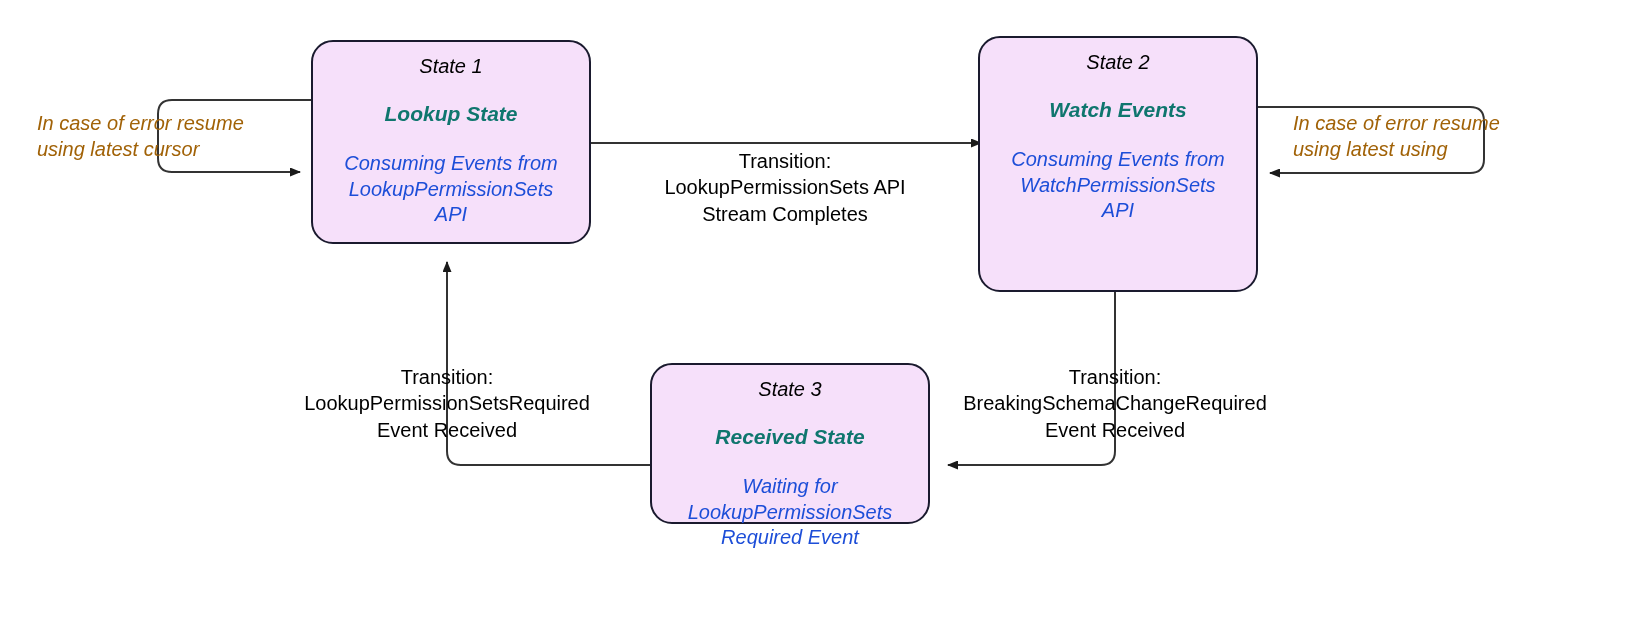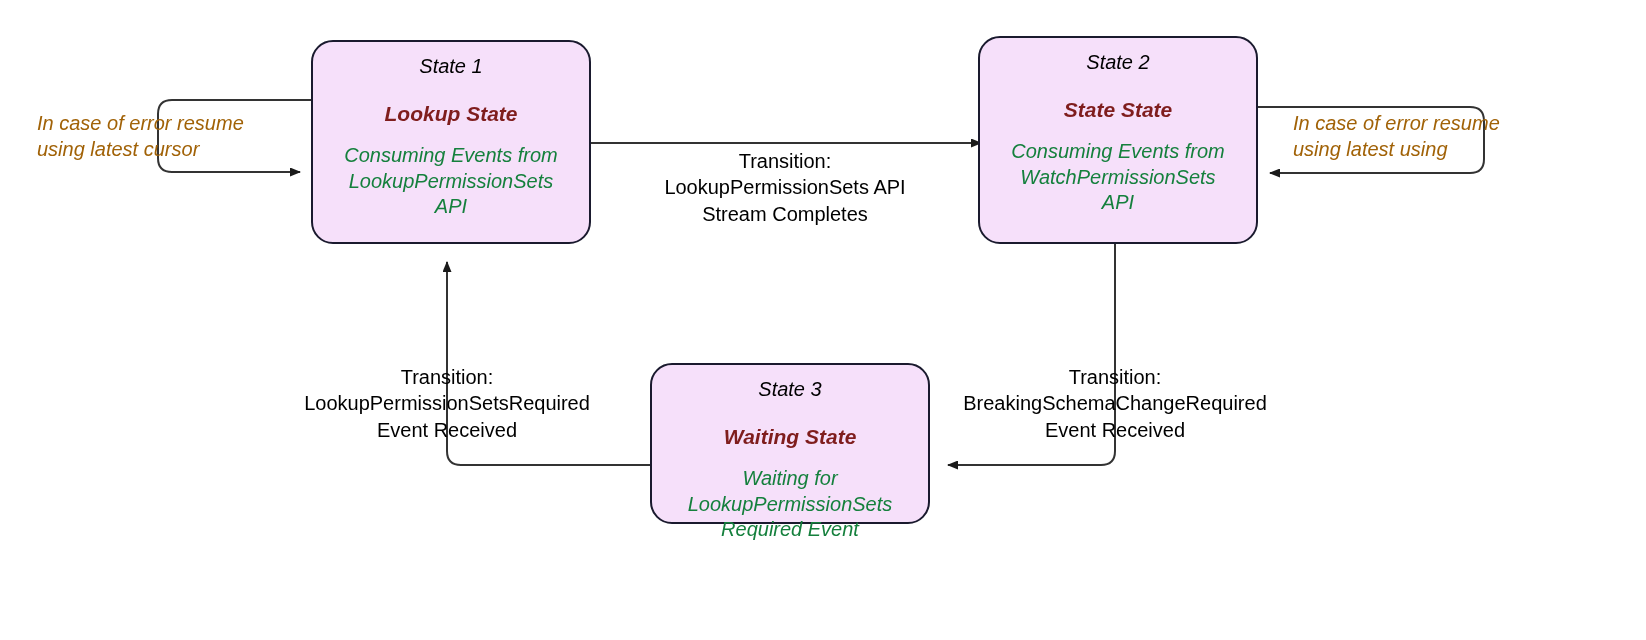--- a/index.html
+++ b/index.html
@@ -28,30 +28,30 @@
     font-style:italic;
     font-size:20px;
     color:#000;
     line-height:1.25;
     margin-top:2px;
   }
   .state-title{
     font-style:italic;
     font-weight:bold;
     font-size:21px;
-    color:#7f1d1d;
+    color:#0f766e;
     line-height:1.25;
     margin-top:22px;
   }
   .state-desc{
     font-style:italic;
     font-size:20px;
-    color:#15803d;
+    color:#1d4ed8;
     line-height:1.28;
-    margin-top:16px;
+    margin-top:24px;
     white-space:pre-line;
   }
 
   .edge-label{
     position:absolute;
     font-size:20px;
     color:#000;
     line-height:1.32;
     text-align:center;
     white-space:pre-line;
@@ -98,31 +98,31 @@
   </svg>
 
   <div class="state-box" style="left:311px;top:40px;width:280px;height:204px;">
     <div class="state-index">State 1</div>
     <div class="state-title">Lookup State</div>
     <div class="state-desc">Consuming Events from
 LookupPermissionSets
 API</div>
   </div>
 
-  <div class="state-box" style="left:978px;top:36px;width:280px;height:208px;">
+  <div class="state-box" style="left:978px;top:36px;width:280px;height:256px;">
     <div class="state-index">State 2</div>
-    <div class="state-title">State State</div>
+    <div class="state-title">Watch Events</div>
     <div class="state-desc">Consuming Events from
 WatchPermissionSets
 API</div>
   </div>
 
   <div class="state-box" style="left:650px;top:363px;width:280px;height:161px;">
     <div class="state-index">State 3</div>
-    <div class="state-title">Waiting State</div>
+    <div class="state-title">Received State</div>
     <div class="state-desc">Waiting for
 LookupPermissionSets
 Required Event</div>
   </div>
 
   <div class="edge-label" style="left:595px;top:100px;width:380px;">Transition:
 LookupPermissionSets API
 Stream Completes</div>
 
   <div class="edge-label" style="left:895px;top:316px;width:440px;">Transition:

